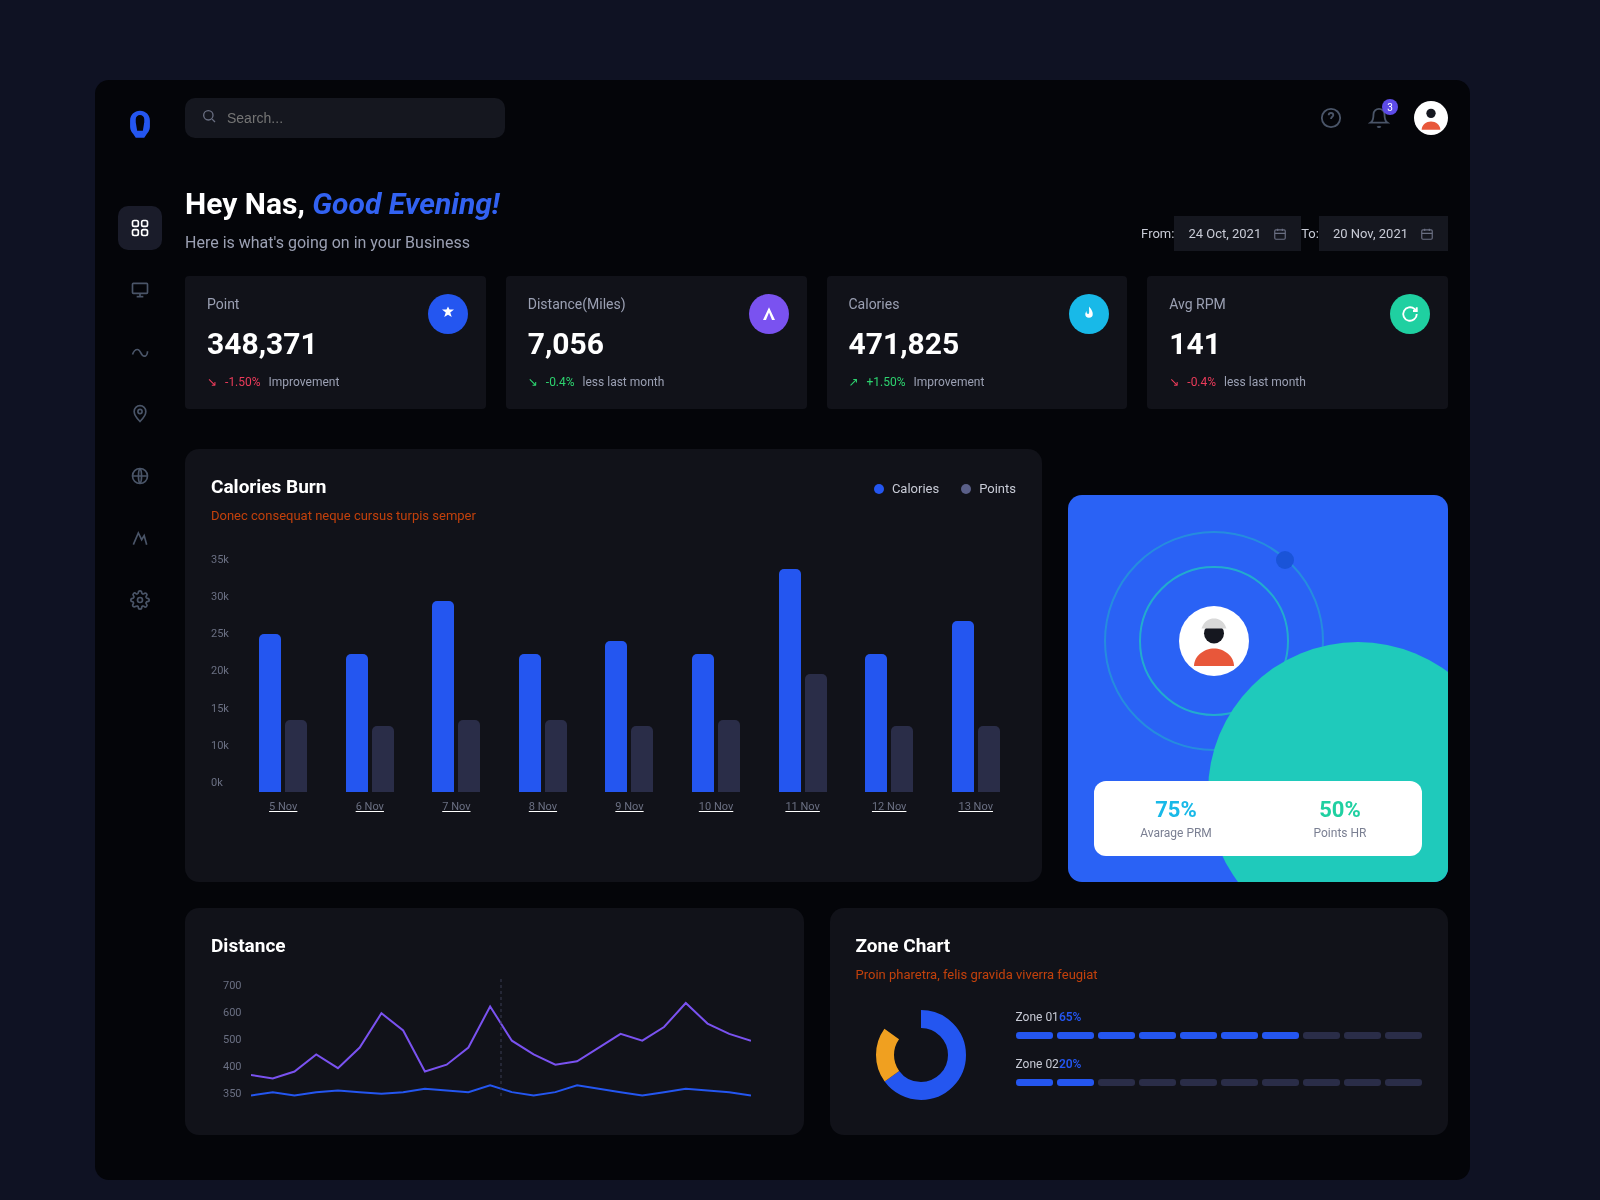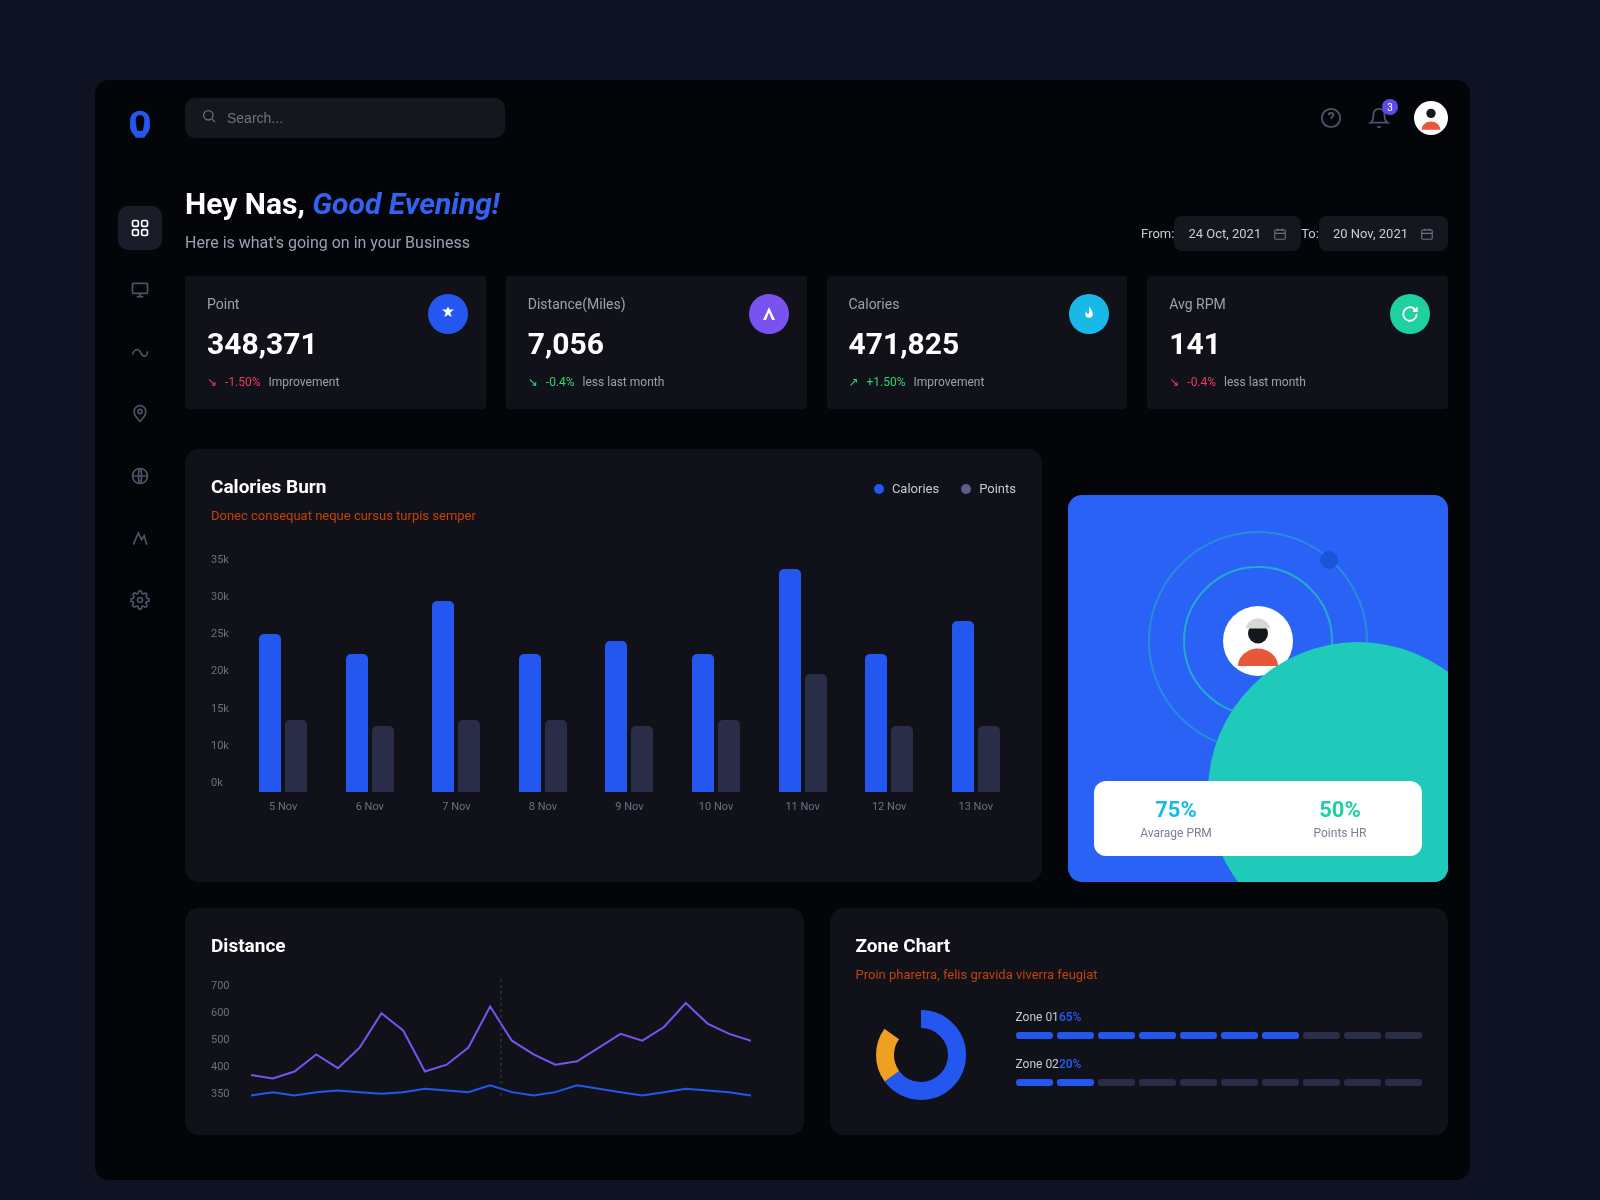--- a/index.html
+++ b/index.html
@@ -136,21 +136,21 @@
   font-weight: 400;
 }
 .date-filters {
   display: flex;
   align-items: center;
   margin-top: 30px;
 }
 .dlabel { font-size: 13px; color: #c8cbd6; }
 .date-pill {
   background: #15171f;
-  border-radius: 8px;
+  border-radius: 0;
   padding: 10px 14px;
   display: flex;
   align-items: center;
   gap: 12px;
   font-size: 13px;
   color: #c8cbd6;
 }
 .kpis {
   display: grid;
   grid-template-columns: repeat(4, 1fr);
@@ -213,20 +213,21 @@
   color: #6a6f82;
   padding-right: 14px;
   padding-bottom: 24px;
 }
 .bars {
   flex: 1;
   display: flex;
   align-items: flex-end;
   justify-content: space-between;
   gap: 6px;
+  text-decoration: underline;
 }
 .bar-group {
   display: flex;
   flex-direction: column;
   align-items: center;
   flex: 1;
 }
 .bar-pair {
   display: flex;
   align-items: flex-end;
@@ -237,21 +238,20 @@
 .bar-b { width: 22px; background: #2a2d48; border-radius: 5px 5px 0 0; }
 .bar-label { font-size: 11px; color: #6a6f82; margin-top: 8px; }
 .profile-card {
   background: linear-gradient(135deg, #2a62f5 0%, #2a62f5 55%, #2a62f5 100%);
   border-radius: 14px;
   padding: 26px;
   position: relative;
   overflow: hidden;
   display: flex;
   flex-direction: column;
-  align-items: center;
   justify-content: flex-end;
   margin-top: 46px;
 }
 .profile-card::after {
   content: '';
   position: absolute;
   right: -60px;
   bottom: -60px;
   width: 300px;
   height: 300px;
@@ -308,21 +308,21 @@
 .pstat-label { font-size: 12px; color: #7a7f92; margin-top: 4px; }
 .panels2 {
   display: grid;
   grid-template-columns: 1fr 1fr;
   gap: 26px;
 }
 .distance-card { padding: 26px; }
 .distance-chart { margin-top: 22px; position: relative; height: 130px; }
 .dy-axis {
   position: absolute;
-  left: 0;
+  left: 12px;
   top: 0;
   display: flex;
   flex-direction: column;
   gap: 14px;
   font-size: 11px;
   color: #6a6f82;
 }
 .distance-svg { position: absolute; left: 40px; right: 0; top: 0; height: 120px; }
 .zone-head { display: flex; flex-direction: column; }
 .zone-body { display: flex; margin-top: 28px; gap: 30px; }

